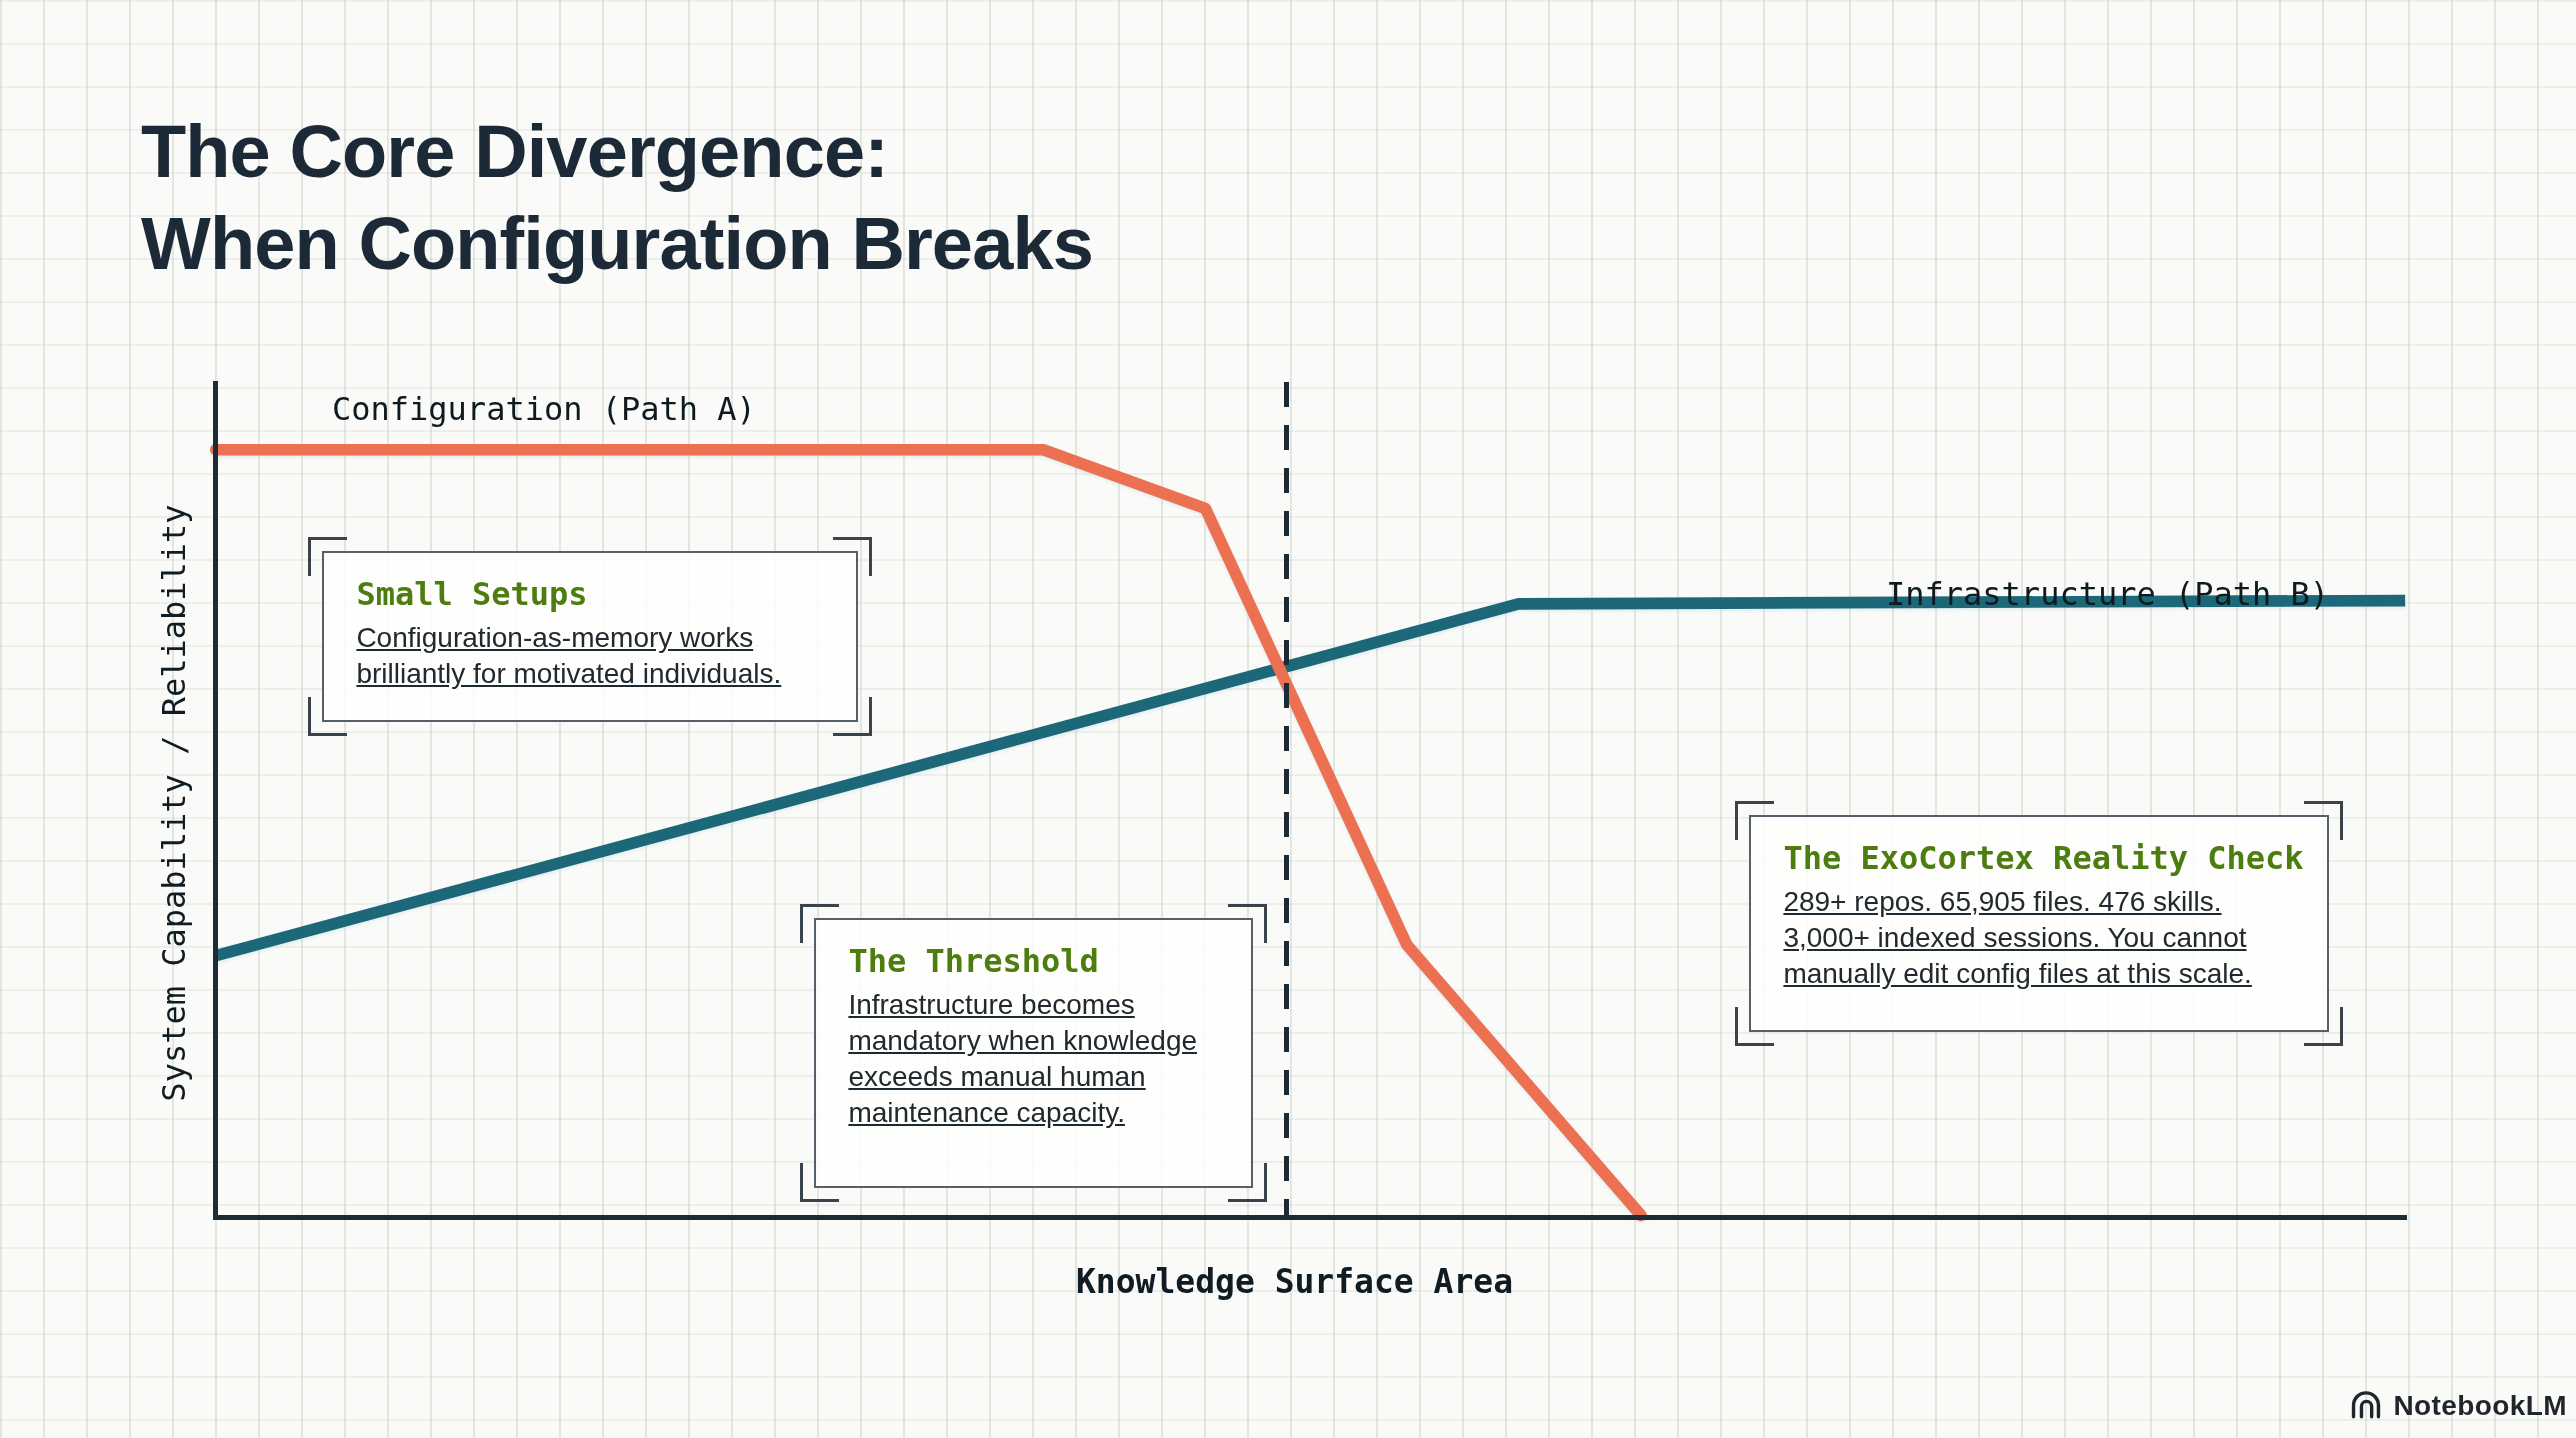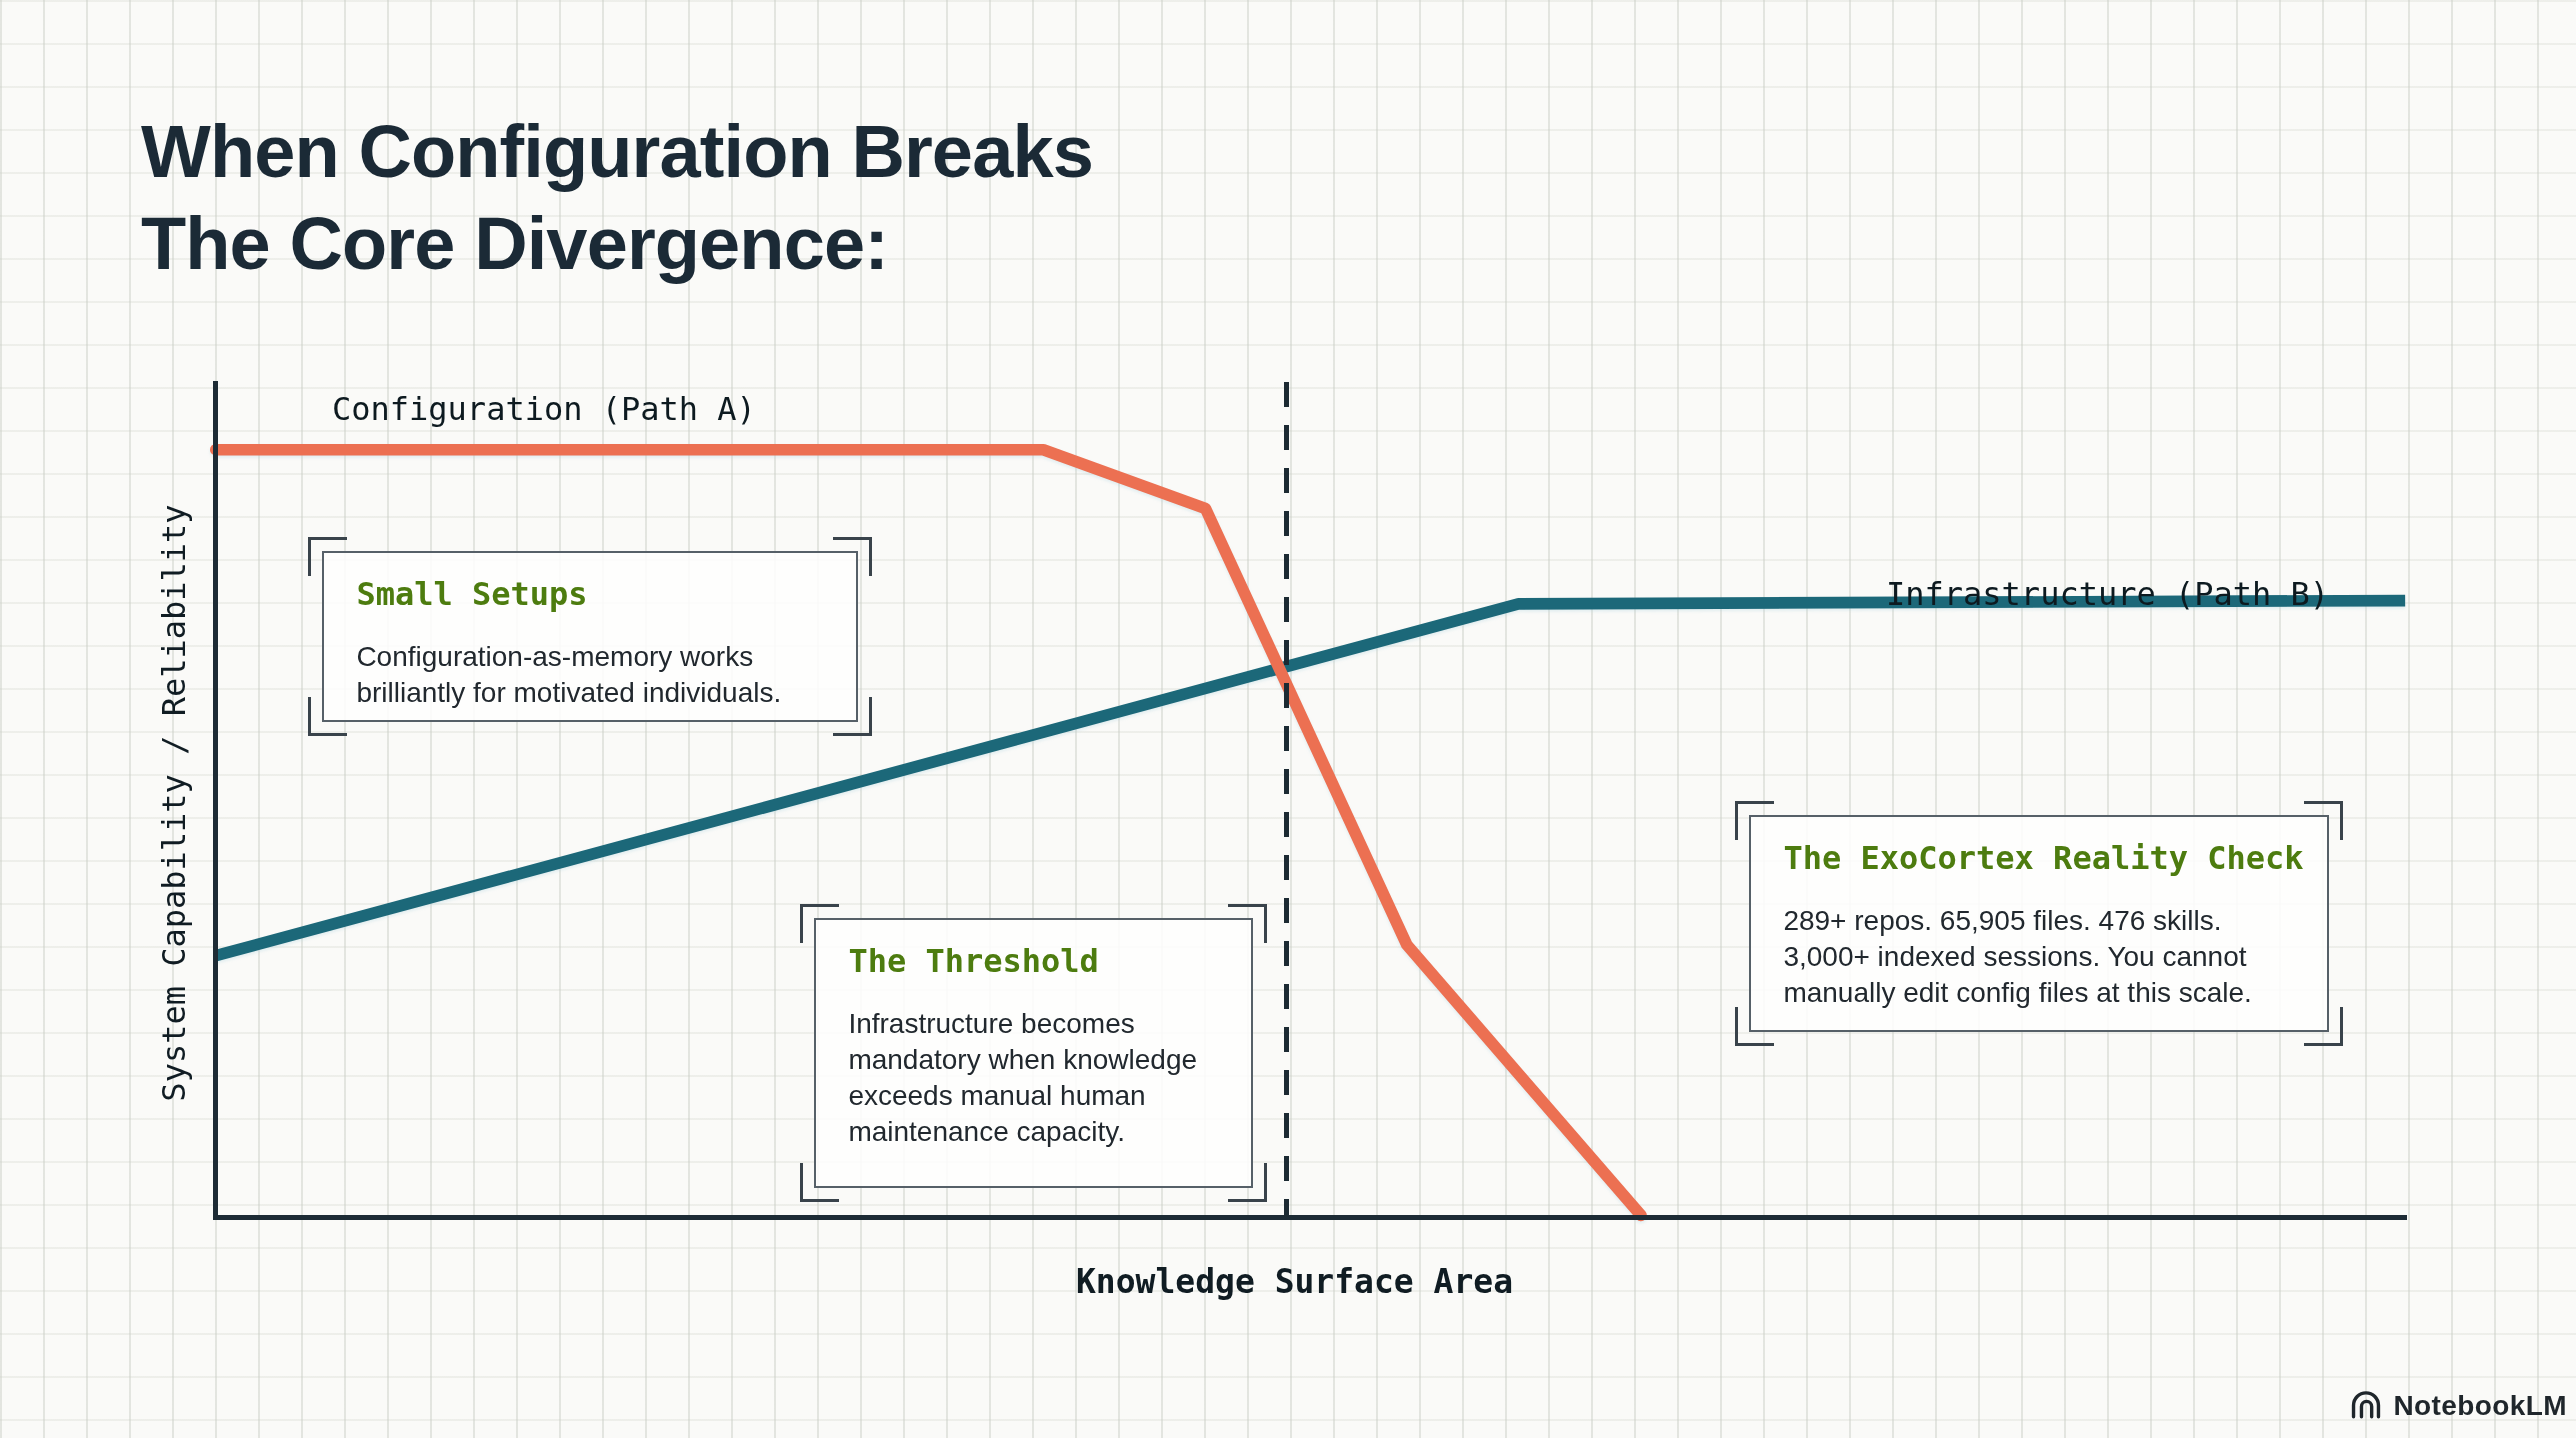--- a/index.html
+++ b/index.html
@@ -54,40 +54,40 @@
   }
   .anno .bracket{position:absolute;width:36px;height:36px;border:0 solid #39434b;}
   .anno .bracket.tl{left:0;top:0;border-top-width:3.6px;border-left-width:3.6px;}
   .anno .bracket.tr{right:0;top:0;border-top-width:3.6px;border-right-width:3.6px;}
   .anno .bracket.bl{left:0;bottom:0;border-bottom-width:3.6px;border-left-width:3.6px;}
   .anno .bracket.br{right:0;bottom:0;border-bottom-width:3.6px;border-right-width:3.6px;}
   .anno .anno-title{
     font-family:"DejaVu Sans Mono",monospace;
     font-size:32px;font-weight:700;color:#4d7c0f;white-space:nowrap;
   }
-  .anno .anno-body{margin-top:26px;}
+  .anno .anno-body{margin-top:7px;text-decoration:underline;}
   .anno .anno-body div{
     font-size:28px;line-height:36px;color:#21282e;white-space:nowrap;
   }
   #anno-small{left:308px;top:537px;width:564px;height:199px;}
   #anno-threshold{left:800px;top:904px;width:467px;height:298px;}
   #anno-exo{left:1735px;top:801px;width:608px;height:245px;}
   
   .footer{
     right:9px;top:1390px;display:flex;align-items:center;gap:10px;
     color:#1f262b;
   }
   .footer .brand-text{font-size:28px;font-weight:700;letter-spacing:0.4px;}
 </style>
 </head>
 <body>
 
 <div class="abs title">
+  <div>The Core Divergence:</div>
   <div>When Configuration Breaks</div>
-  <div>The Core Divergence:</div>
 </div>
 
 <svg class="abs chart" width="2576" height="1438" viewBox="0 0 2866 1600">
   <polyline fill="none" stroke-width="13" stroke-linecap="butt" stroke-linejoin="round" points="240.0,1063.4 1689.4,671.9 2676.0,668.2" stroke="#1c6879"></polyline>
   <polyline fill="none" stroke-width="13" stroke-linecap="round" stroke-linejoin="round" points="240.0,500.4 1160.8,500.4 1341.1,565.7 1565.2,1051.2 1825.8,1352.3" stroke="#ec7052"></polyline>
 </svg>
 
 <div class="abs y-axis"></div>
 <div class="abs x-axis"></div>
 <div class="abs dashed-line" id="threshold-line" style="left: 1284px;"></div>

